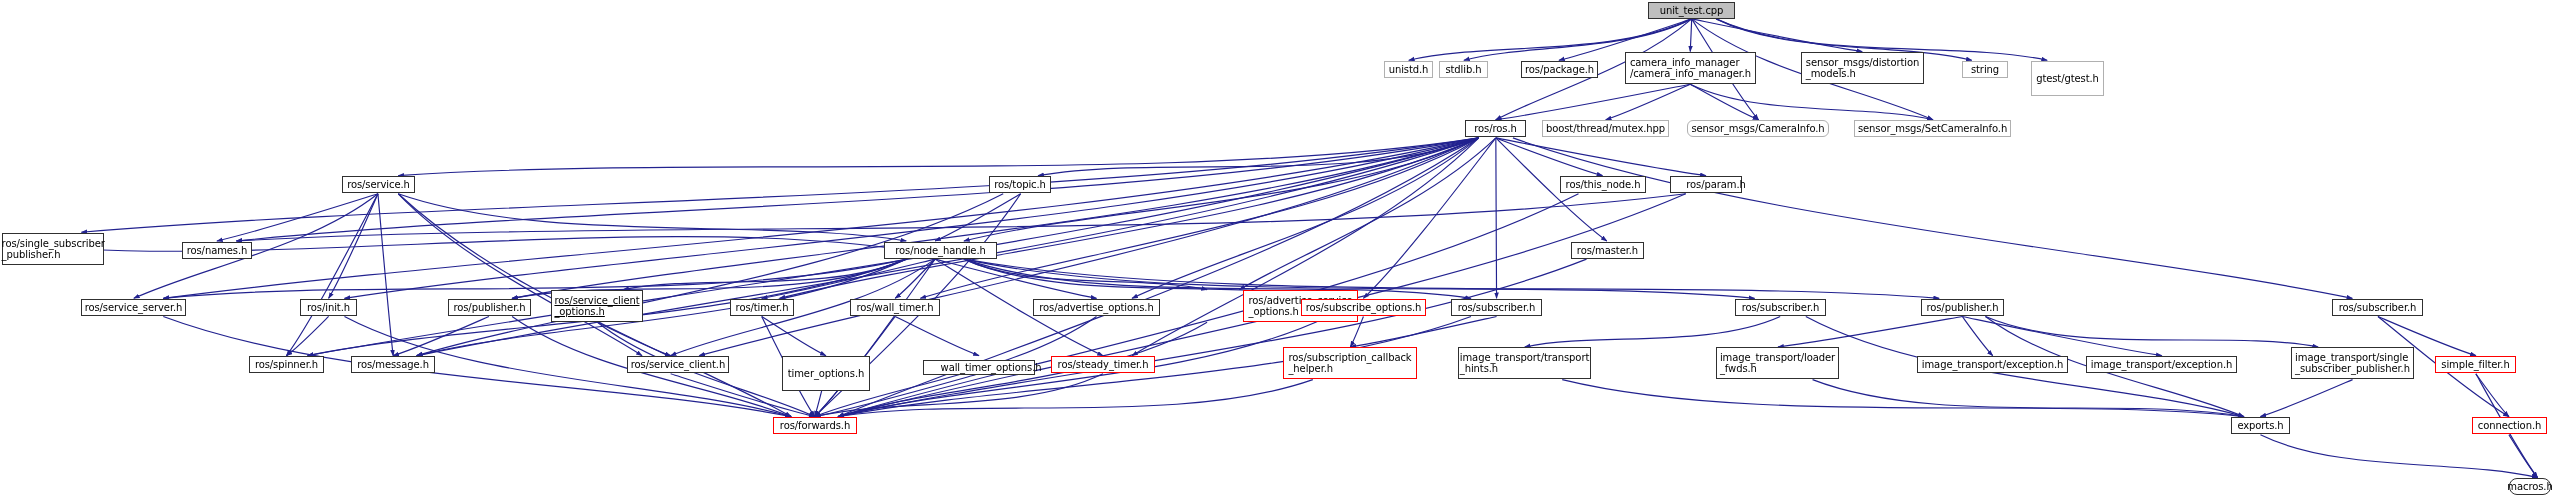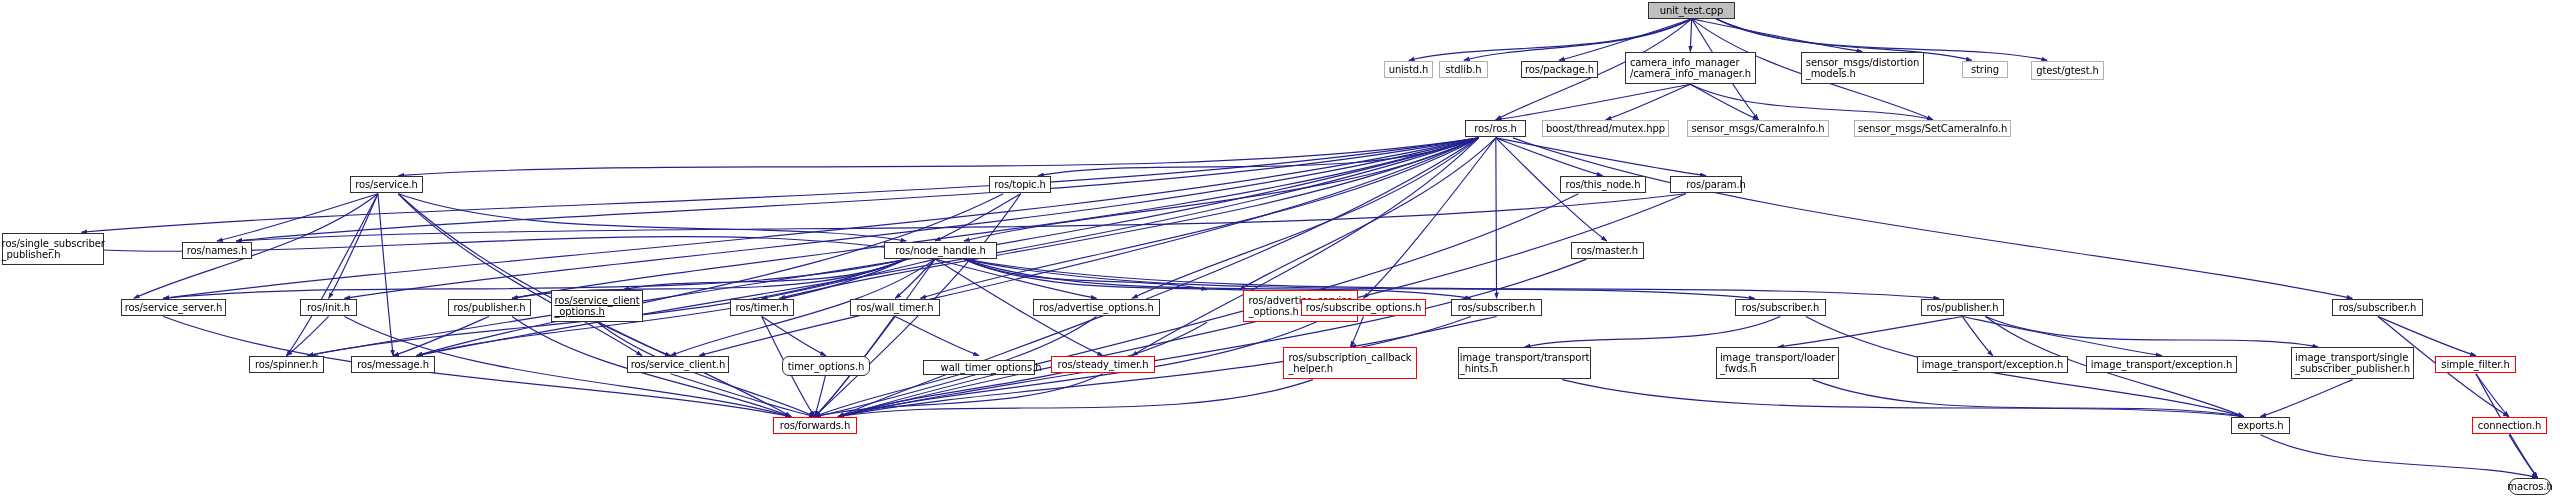--- a/index.html
+++ b/index.html
@@ -162,53 +162,53 @@
   <div id="nodes">
       <div class="node fill-grey" style="left: 1648px; top: 1.5px; width: 87px; height: 17.4px;"><span class="lbl">unit_test.cpp</span></div>
       <div class="node b-grey" style="left: 1384px; top: 61px; width: 49px; height: 17.4px;"><span class="lbl">unistd.h</span></div>
       <div class="node b-grey" style="left: 1439px; top: 61px; width: 49px; height: 17.4px;"><span class="lbl">stdlib.h</span></div>
       <div class="node b-dark" style="left: 1521px; top: 61px; width: 77px; height: 17.4px;"><span class="lbl">ros/package.h</span></div>
       <div class="node b-dark" style="left: 1625px; top: 52px; width: 131px; height: 32px;"><span class="lbl">camera_info_manager
 /camera_info_manager.h</span></div>
       <div class="node b-dark" style="left: 1801px; top: 52px; width: 123px; height: 32px;"><span class="lbl">sensor_msgs/distortion
 _models.h</span></div>
       <div class="node b-grey" style="left: 1962px; top: 61px; width: 46px; height: 17.4px;"><span class="lbl">string</span></div>
-      <div class="node b-grey" style="left: 2031px; top: 61px; width: 73px; height: 19px;"><span class="lbl">gtest/gtest.h</span></div>
+      <div class="node b-grey" style="left: 2031px; top: 61px; width: 73px; height: 35px;"><span class="lbl">gtest/gtest.h</span></div>
       <div class="node b-dark" style="left: 1465px; top: 120px; width: 61px; height: 17.4px;"><span class="lbl">ros/ros.h</span></div>
       <div class="node b-grey" style="left: 1542px; top: 120px; width: 127px; height: 17.4px;"><span class="lbl">boost/thread/mutex.hpp</span></div>
-      <div class="node b-grey" style="left: 1687px; top: 120px; width: 142px; height: 17.4px;"><span class="lbl">sensor_msgs/CameraInfo.h</span></div>
+      <div class="node b-grey" style="left: 1687px; top: 120px; width: 142px; height: 17.4px; border-radius: 6px;"><span class="lbl">sensor_msgs/CameraInfo.h</span></div>
       <div class="node b-grey" style="left: 1854px; top: 120px; width: 157px; height: 17.4px;"><span class="lbl">sensor_msgs/SetCameraInfo.h</span></div>
-      <div class="node b-dark" style="left: 342px; top: 176px; width: 73px; height: 17.4px; margin-left: 8px;"><span class="lbl">ros/service.h</span></div>
+      <div class="node b-dark" style="left: 342px; top: 176px; width: 73px; height: 17.4px;"><span class="lbl">ros/service.h</span></div>
       <div class="node b-dark" style="left: 989px; top: 176px; width: 62px; height: 17.4px;"><span class="lbl">ros/topic.h</span></div>
       <div class="node b-dark" style="left: 1560px; top: 176px; width: 86px; height: 17.4px;"><span class="lbl">ros/this_node.h</span></div>
       <div class="node b-dark" style="left: 1670px; top: 176px; width: 72px; height: 17.4px; padding-left: 20px;"><span class="lbl">ros/param.h</span></div>
       <div class="node b-dark" style="left: 2.2px; top: 233px; width: 102px; height: 32px;"><span class="lbl">ros/single_subscriber
 _publisher.h</span></div>
       <div class="node b-dark" style="left: 182px; top: 242px; width: 70px; height: 17.4px;"><span class="lbl">ros/names.h</span></div>
       <div class="node b-dark" style="left: 884px; top: 242px; width: 113px; height: 17.4px;"><span class="lbl">ros/node_handle.h</span></div>
       <div class="node b-dark" style="left: 1571px; top: 242px; width: 73px; height: 17.4px;"><span class="lbl">ros/master.h</span></div>
-      <div class="node b-dark" style="left: 81px; top: 299px; width: 105px; height: 17.4px; margin-left: 40px;"><span class="lbl">ros/service_server.h</span></div>
+      <div class="node b-dark" style="left: 81px; top: 299px; width: 105px; height: 17.4px;"><span class="lbl">ros/service_server.h</span></div>
       <div class="node b-dark" style="left: 300px; top: 299px; width: 57px; height: 17.4px;"><span class="lbl">ros/init.h</span></div>
       <div class="node b-dark" style="left: 448px; top: 299px; width: 83px; height: 17.4px;"><span class="lbl">ros/publisher.h</span></div>
       <div class="node b-dark" style="left: 551px; top: 290px; width: 92px; height: 32px; text-decoration: underline;"><span class="lbl">ros/service_client
 _options.h</span></div>
       <div class="node b-dark" style="left: 730px; top: 299px; width: 64px; height: 17.4px;"><span class="lbl">ros/timer.h</span></div>
       <div class="node b-dark" style="left: 850px; top: 299px; width: 90px; height: 17.4px;"><span class="lbl">ros/wall_timer.h</span></div>
       <div class="node b-dark" style="left: 1033px; top: 299px; width: 127px; height: 17.4px;"><span class="lbl">ros/advertise_options.h</span></div>
       <div class="node b-red" style="left: 1243px; top: 290px; width: 115px; height: 32px;"><span class="lbl">ros/advertise_service
 _options.h</span></div>
       <div class="node b-red" style="left: 1301px; top: 299px; width: 125px; height: 17.4px;"><span class="lbl">ros/subscribe_options.h</span></div>
       <div class="node b-dark" style="left: 1451px; top: 299px; width: 91px; height: 17.4px;"><span class="lbl">ros/subscriber.h</span></div>
       <div class="node b-dark" style="left: 1735px; top: 299px; width: 91px; height: 17.4px;"><span class="lbl">ros/subscriber.h</span></div>
       <div class="node b-dark" style="left: 1921px; top: 299px; width: 83px; height: 17.4px;"><span class="lbl">ros/publisher.h</span></div>
       <div class="node b-dark" style="left: 2332px; top: 299px; width: 91px; height: 17.4px;"><span class="lbl">ros/subscriber.h</span></div>
       <div class="node b-dark" style="left: 249px; top: 356px; width: 75px; height: 17.4px;"><span class="lbl">ros/spinner.h</span></div>
       <div class="node b-dark" style="left: 351px; top: 356px; width: 84px; height: 17.4px;"><span class="lbl">ros/message.h</span></div>
       <div class="node b-dark" style="left: 620px; top: 356px; width: 102px; height: 17.4px; margin-left: 7px;"><span class="lbl">ros/service_client.h</span></div>
-      <div class="node b-dark" style="left: 782px; top: 356px; width: 88px; height: 20px; border-radius: 7px;"><span class="lbl">timer_options.h</span></div>
+      <div class="node b-dark" style="left: 782px; top: 356px; width: 88px; height: 35px;"><span class="lbl">timer_options.h</span></div>
       <div class="node b-dark" style="left: 923px; top: 360px; width: 112px; height: 15px; padding-left: 24px;"><span class="lbl">wall_timer_options.h</span></div>
       <div class="node b-red" style="left: 1051px; top: 356px; width: 104px; height: 17.4px;"><span class="lbl">ros/steady_timer.h</span></div>
       <div class="node b-red" style="left: 1283px; top: 347px; width: 134px; height: 32px;"><span class="lbl">ros/subscription_callback
 _helper.h</span></div>
       <div class="node b-dark" style="left: 1458px; top: 347px; width: 133px; height: 32px;"><span class="lbl">image_transport/transport
 _hints.h</span></div>
       <div class="node b-dark" style="left: 1716px; top: 347px; width: 123px; height: 32px;"><span class="lbl">image_transport/loader
 _fwds.h</span></div>
       <div class="node b-dark" style="left: 1917px; top: 356px; width: 151px; height: 17.4px;"><span class="lbl">image_transport/exception.h</span></div>
       <div class="node b-dark" style="left: 2086px; top: 356px; width: 151px; height: 17.4px;"><span class="lbl">image_transport/exception.h</span></div>

